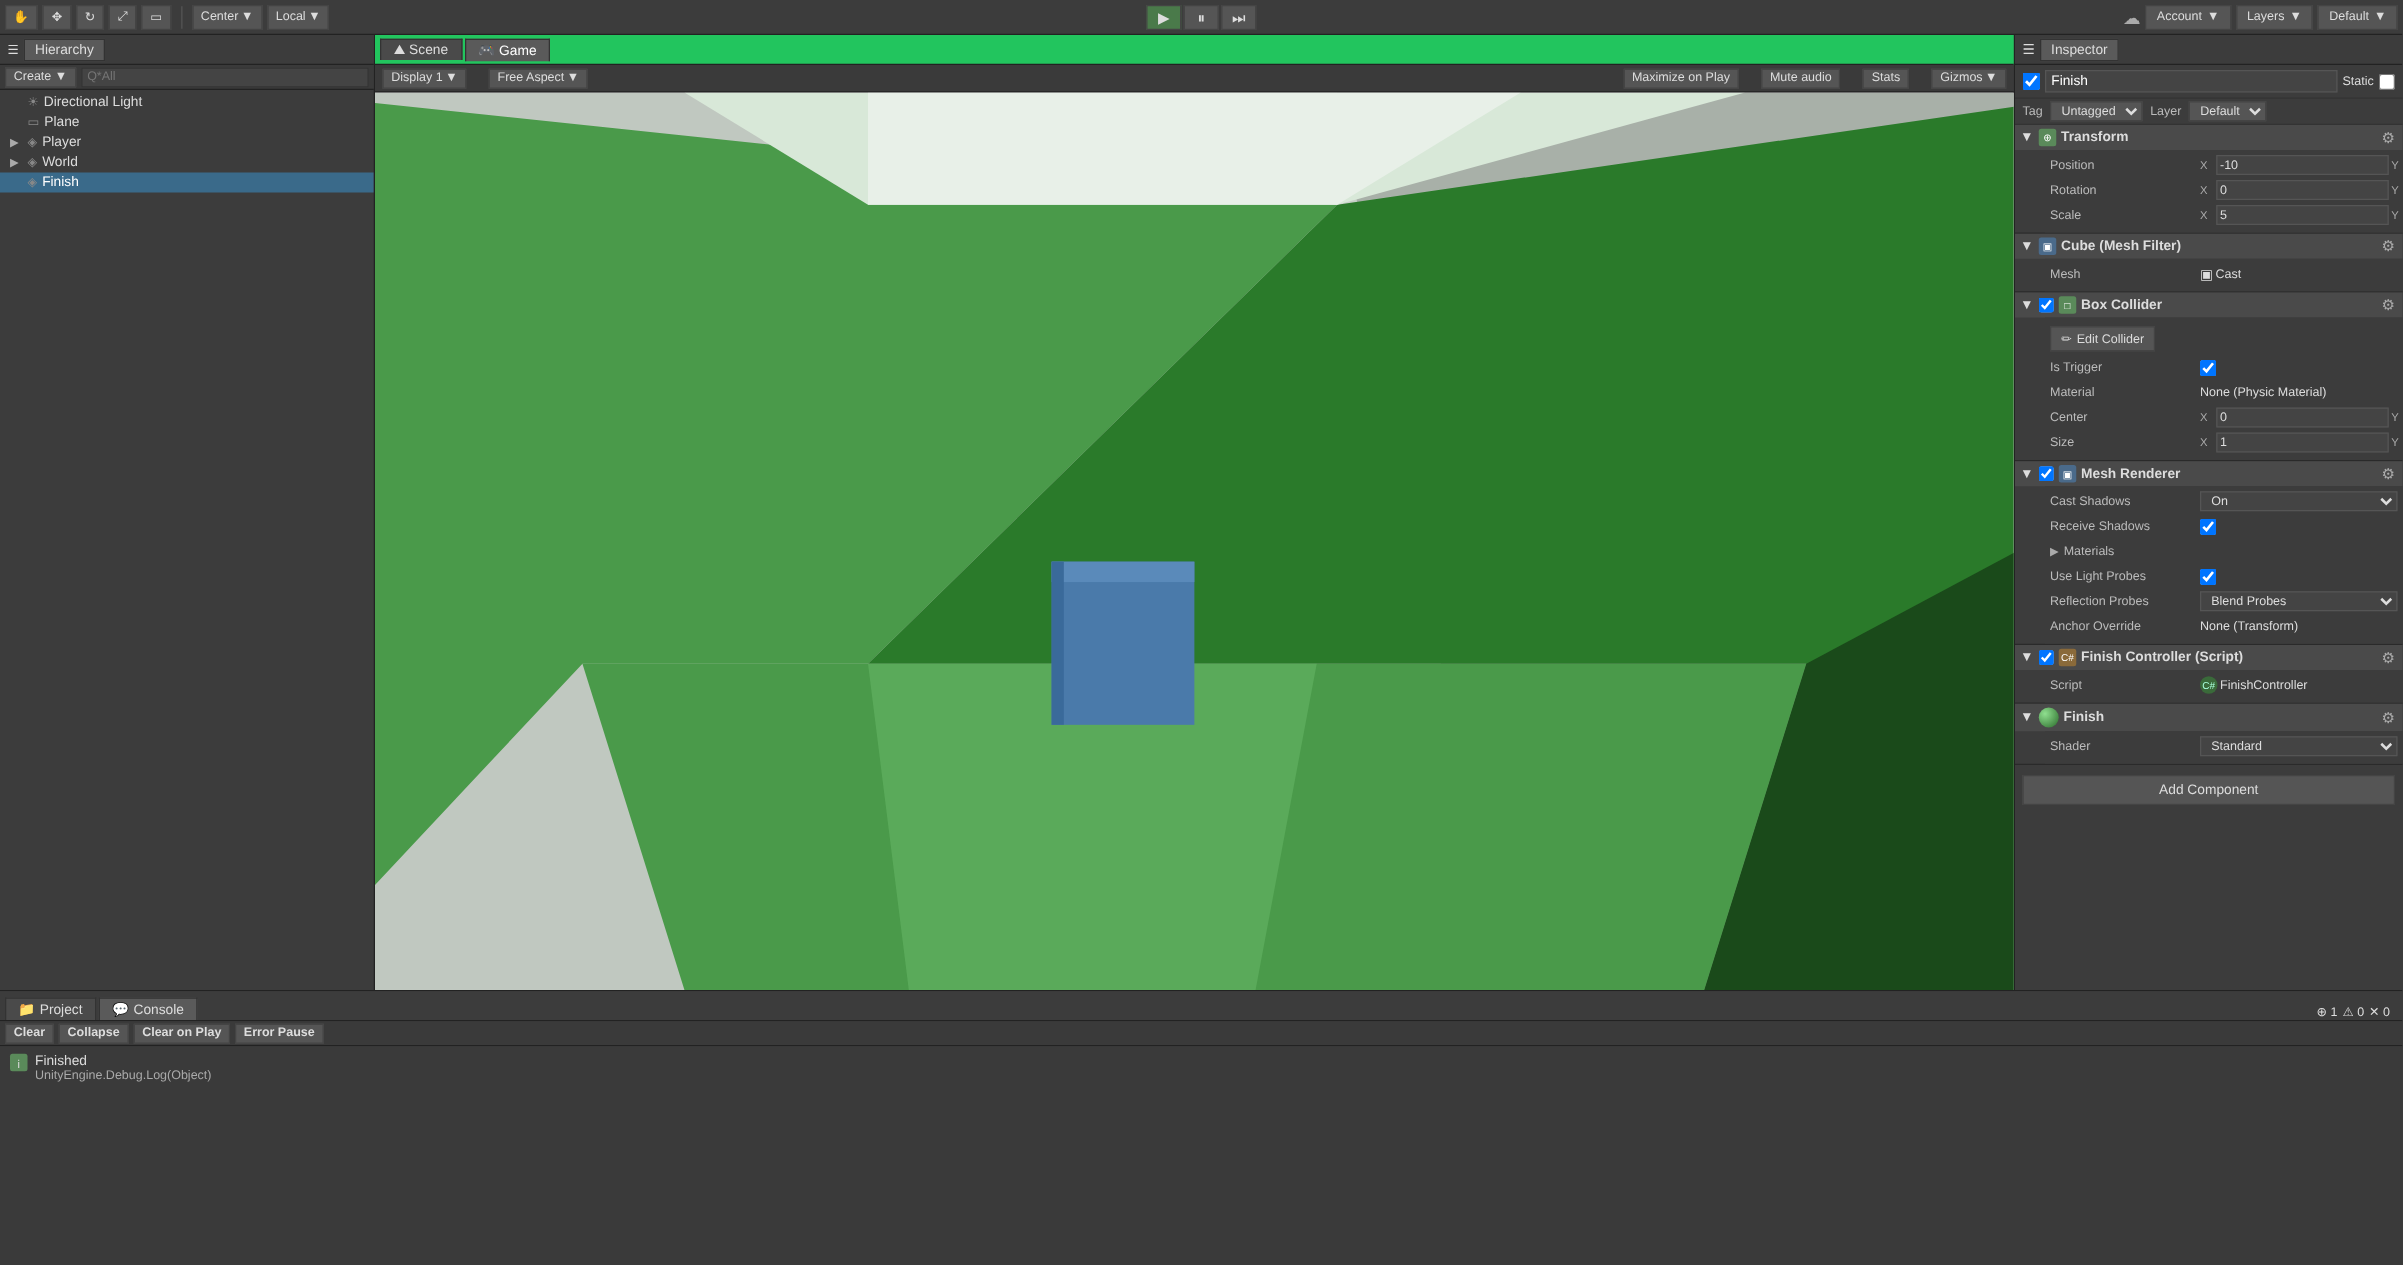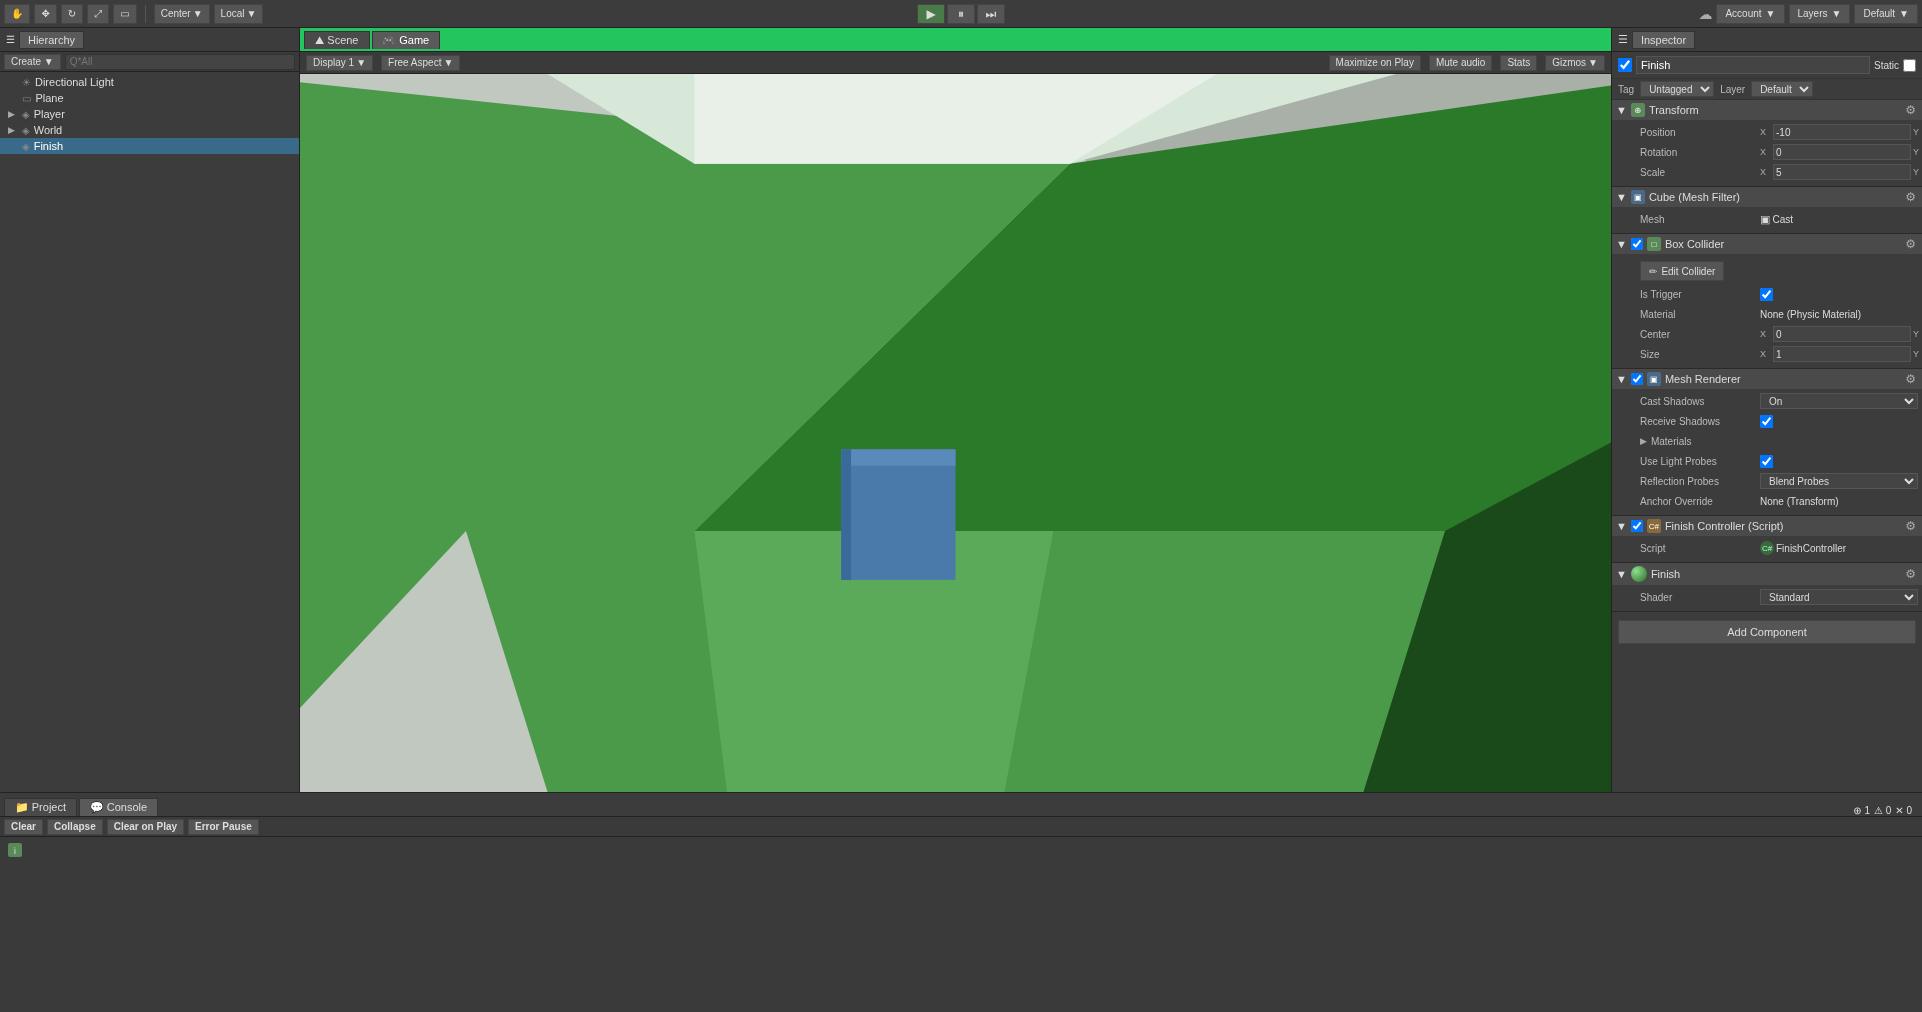--- a/index.html
+++ b/index.html
@@ -177,21 +177,21 @@
       cursor: pointer;
       margin-right: 2px;
     }
     .view-tab.active { background: #5a5a5a; color: #fff; }
     .game-toolbar {
       height: 22px;
       background: #3a3a3a;
       display: flex;
       align-items: center;
       padding: 0 6px;
-      gap: 8px;
+      gap: 18px;
       border-bottom: 1px solid #222;
       font-size: 10px;
       color: #bbb;
     }
     .game-toolbar-btn {
       background: #555;
       border: 1px solid #444;
       color: #ddd;
       height: 16px;
       padding: 0 6px;
@@ -298,21 +298,21 @@
       justify-content: center;
       font-size: 8px;
       color: #fff;
       flex-shrink: 0;
     }
     .component-icon.blue { background: #4a6a8a; }
     .component-icon.orange { background: #8a6a3a; }
     .component-title {
       flex: 1;
       font-size: 11px;
-      font-weight: normal;
+      font-weight: bold;
       color: #ddd;
     }
     .component-settings {
       display: flex;
       gap: 2px;
     }
     .cog-btn {
       background: none;
       border: none;
       color: #aaa;
@@ -938,16 +938,20 @@
     </div>
     <div class="bottom-toolbar">
       <button class="bottom-toolbar-btn">Clear</button>
       <button class="bottom-toolbar-btn">Collapse</button>
       <button class="bottom-toolbar-btn">Clear on Play</button>
       <button class="bottom-toolbar-btn">Error Pause</button>
     </div>
     <div class="bottom-content">
       <div class="console-entry">
         <div class="console-icon">ℹ</div>
+        <div class="console-text">
+          <div>Finished</div>
+          <div style="font-size:10px;color:#aaa;">UnityEngine.Debug.Log(Object)</div>
+        </div>
       </div>
     </div>
   </div>
 </div>
 
 </body></html>

